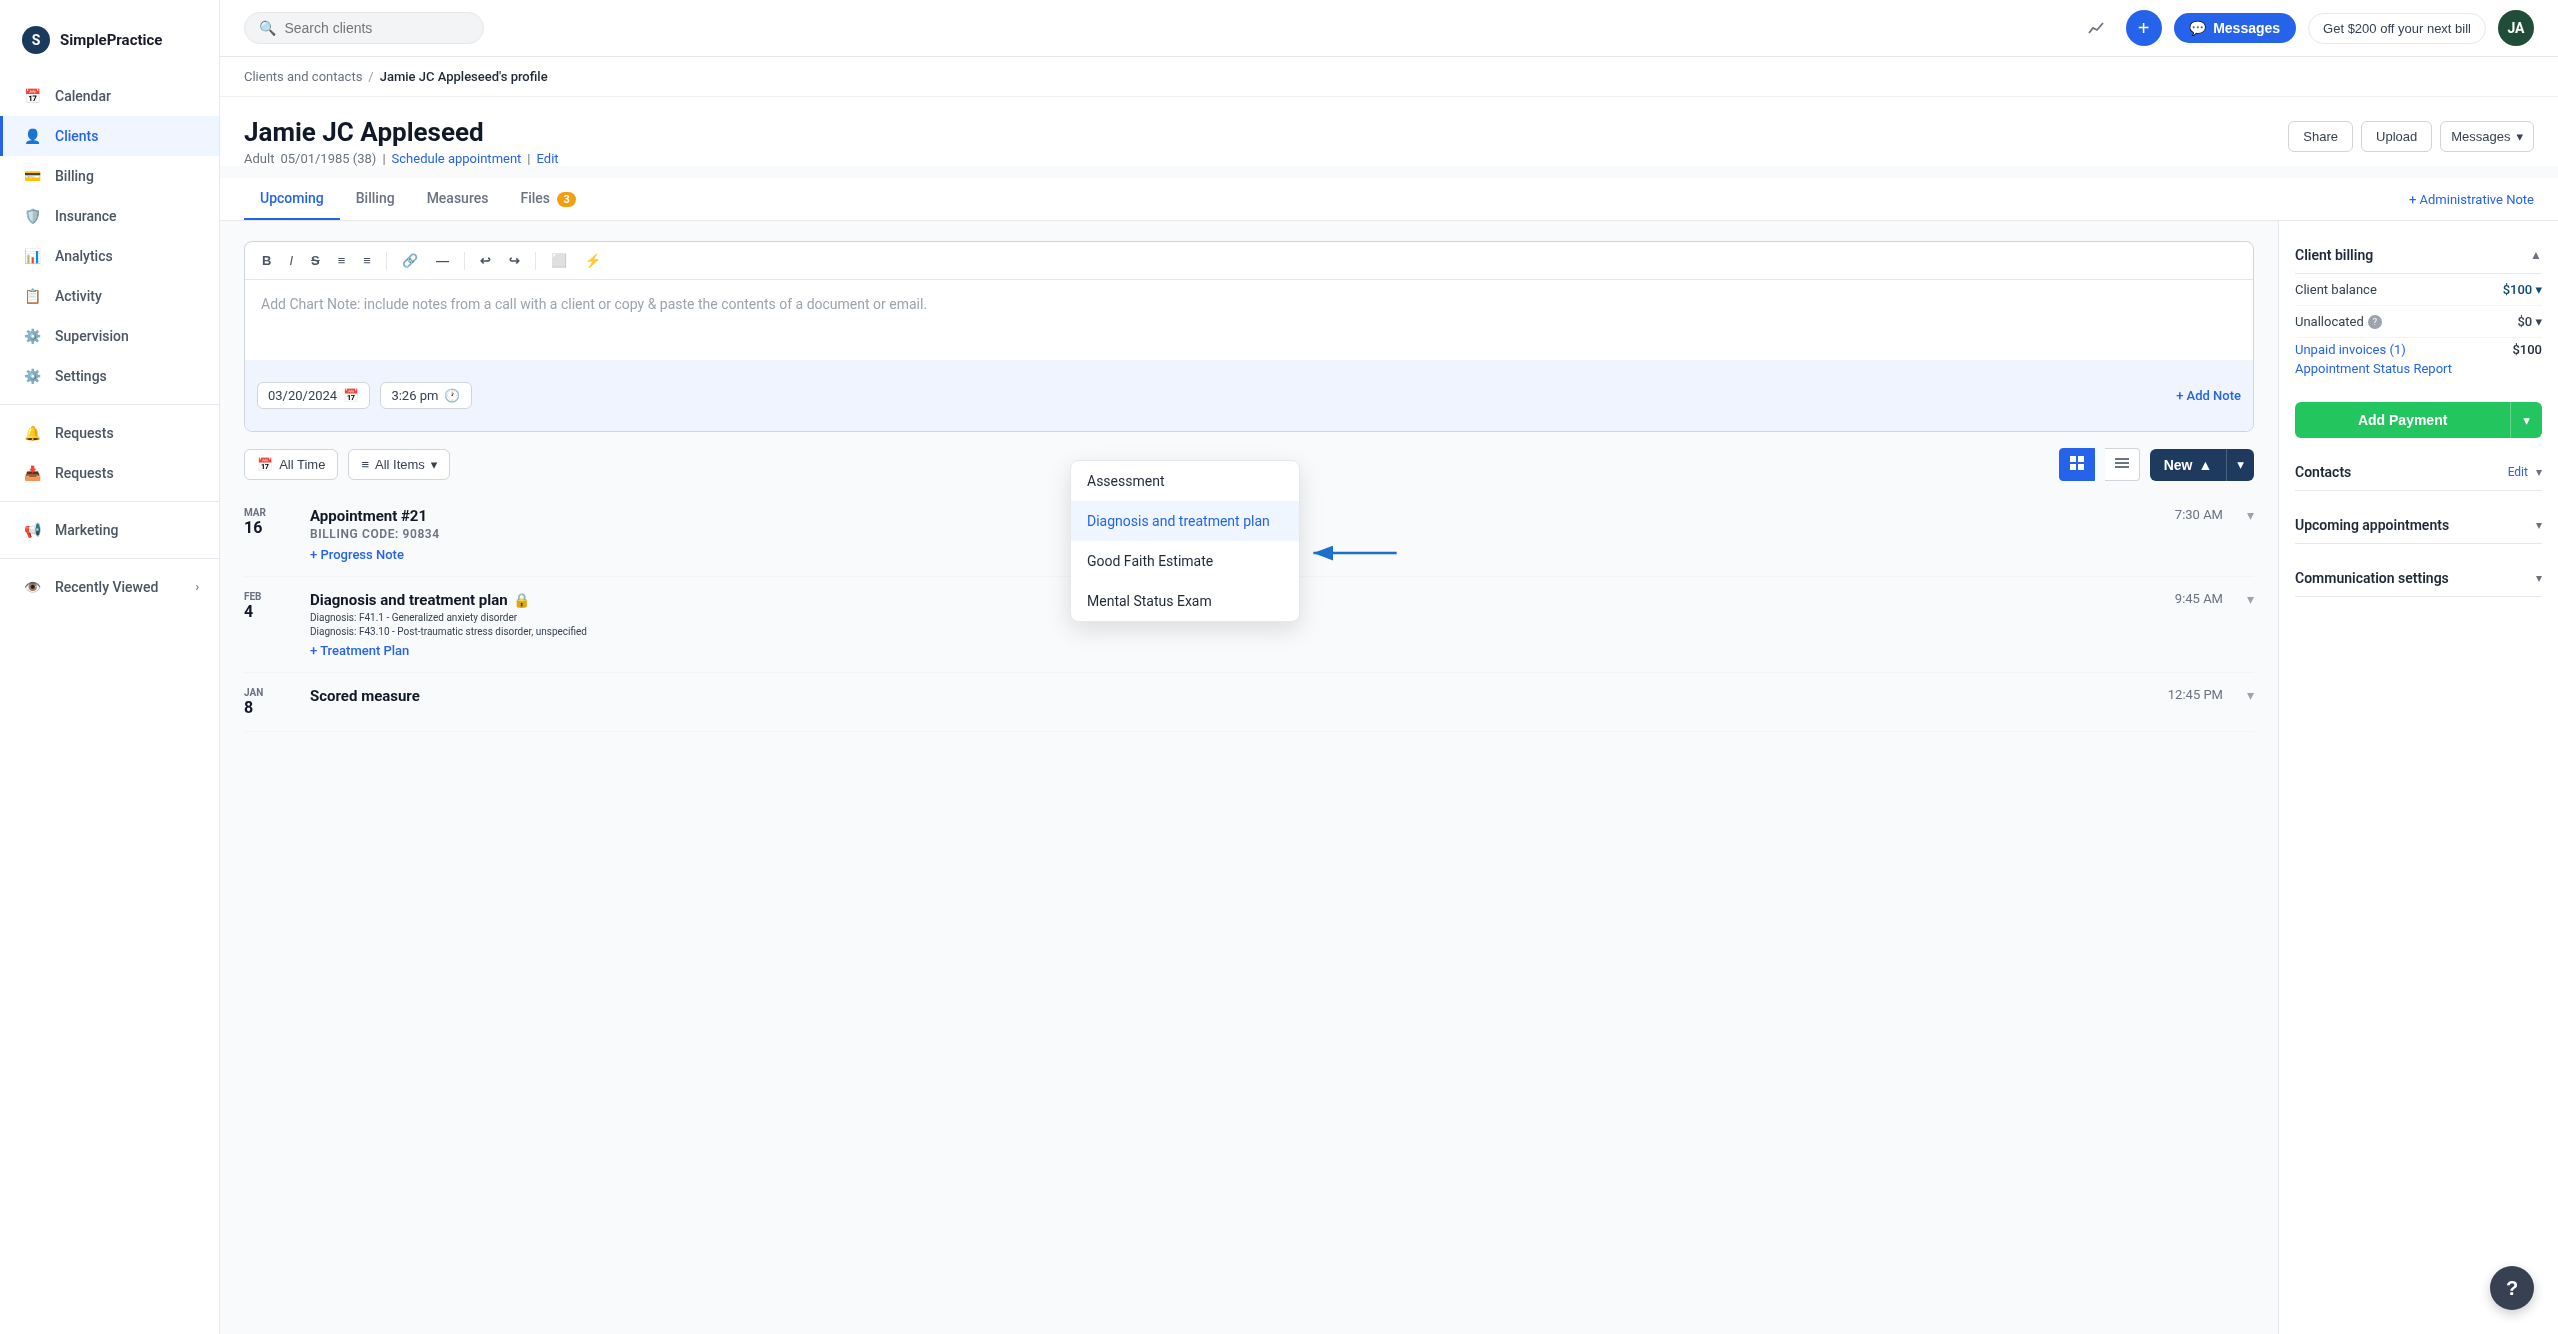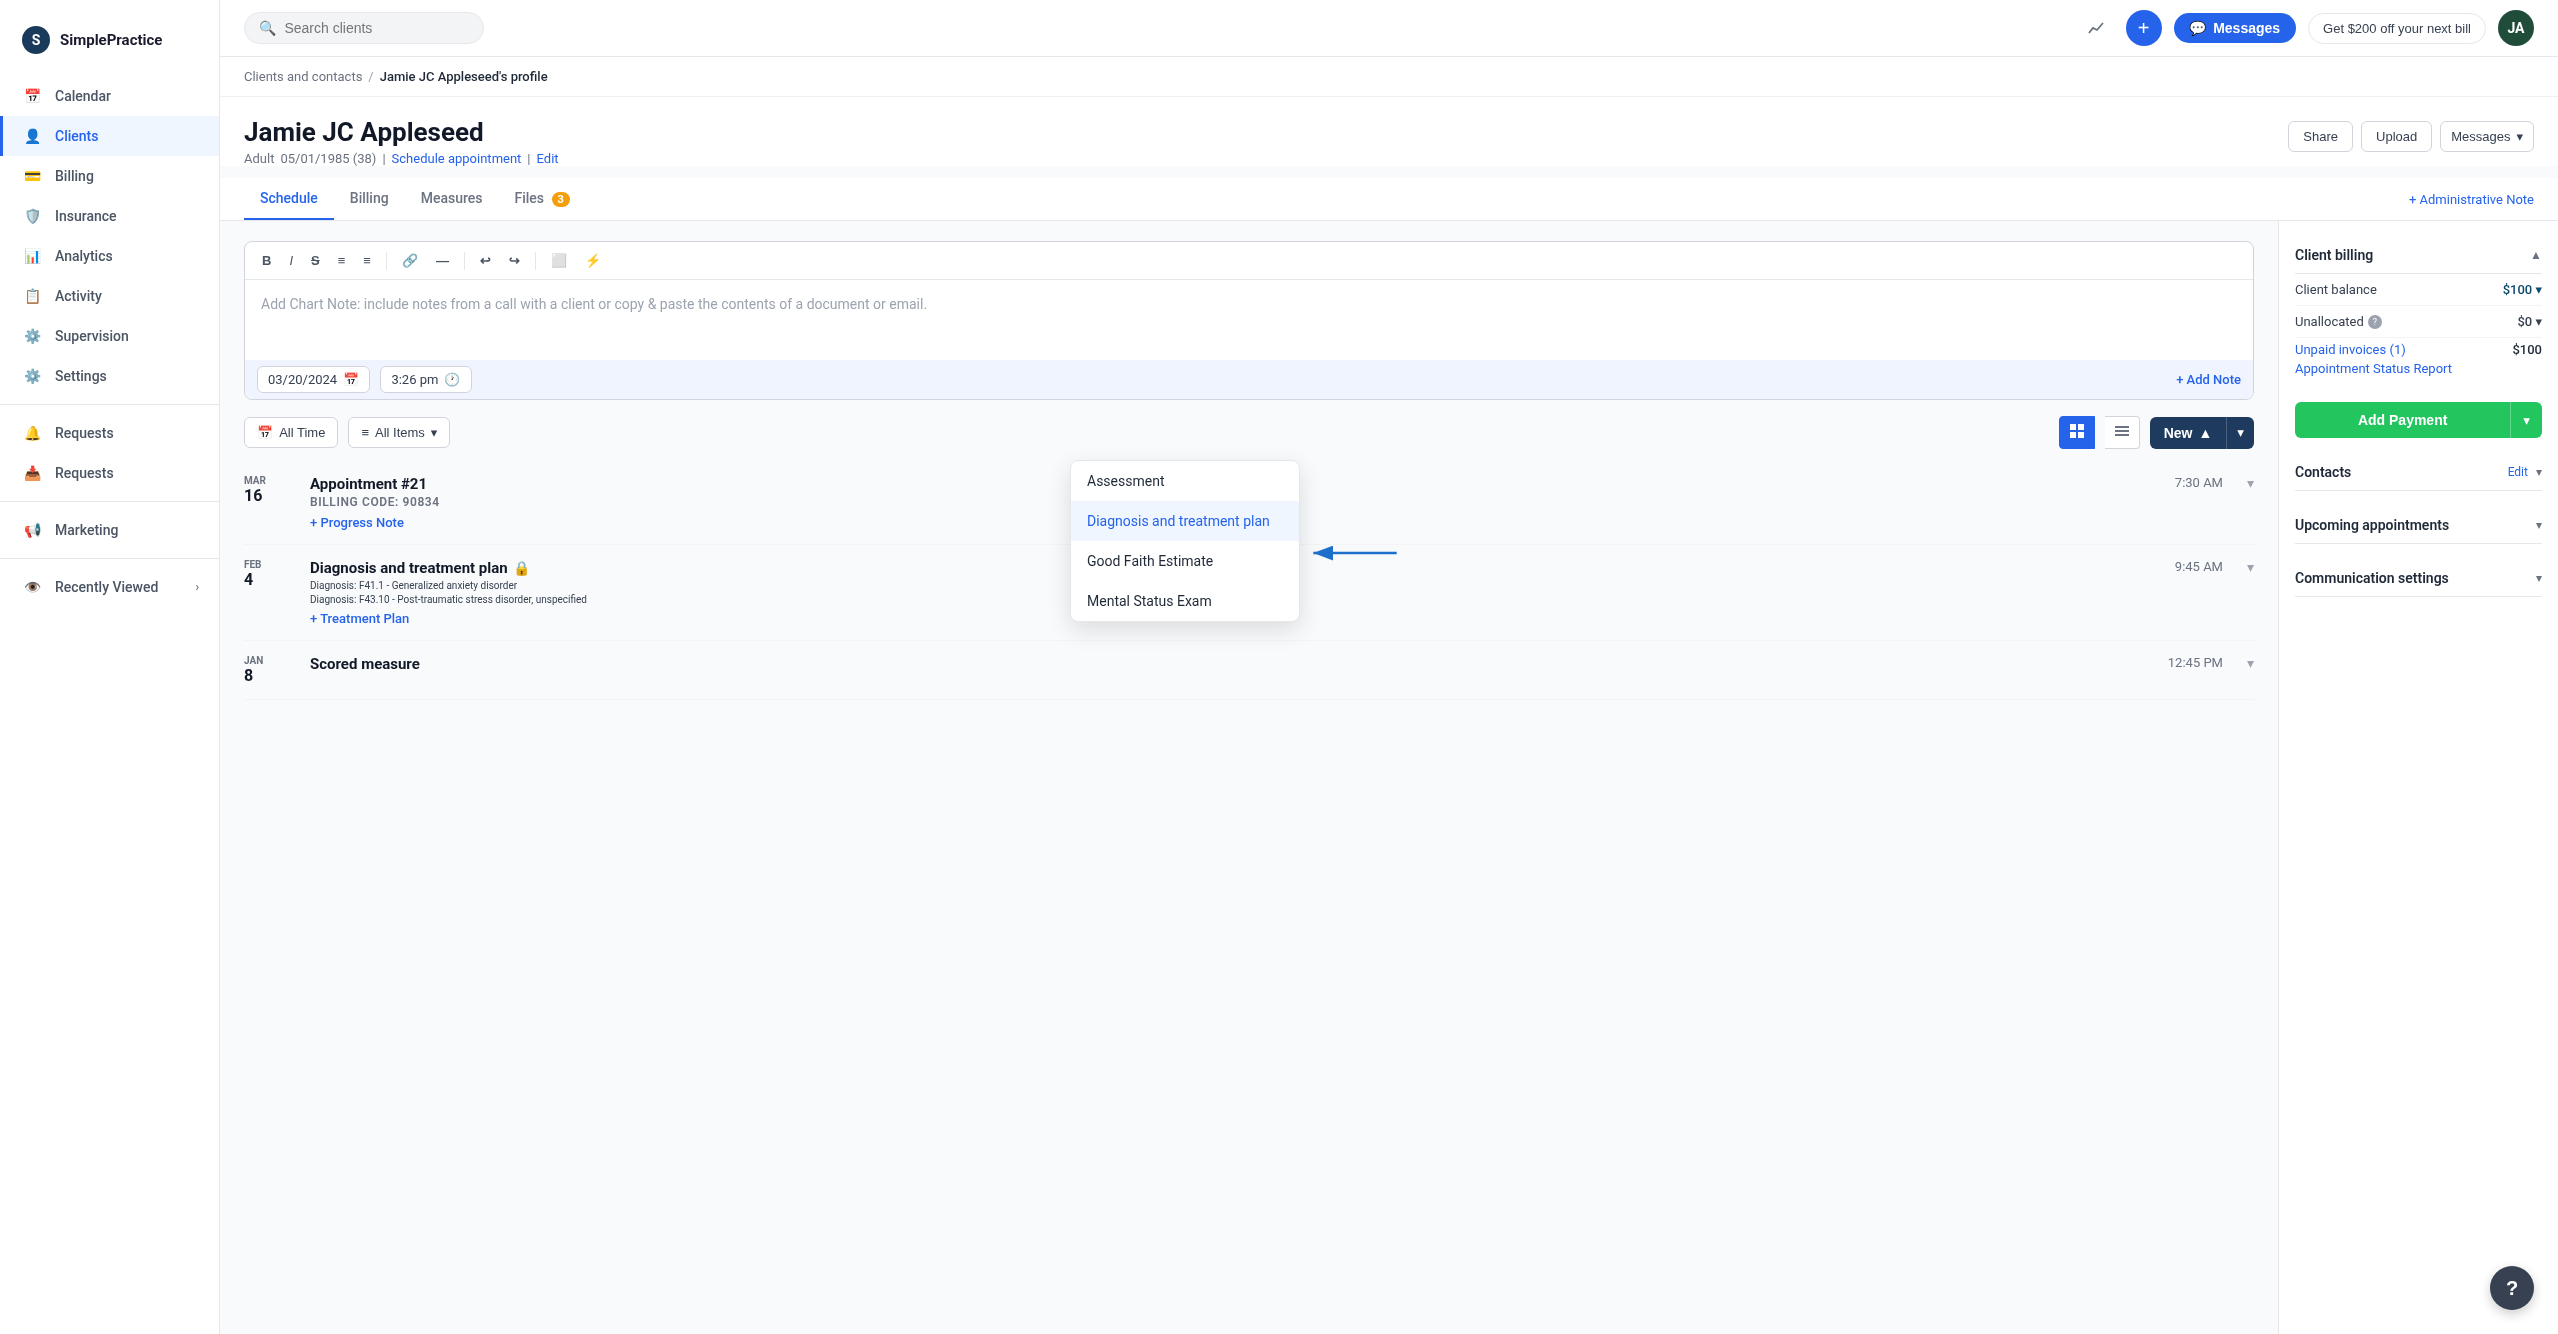--- a/index.html
+++ b/index.html
@@ -56,21 +56,21 @@
     .two-col { display: flex; flex: 1; gap: 0; }
     .main-col { flex: 1; padding: 20px 24px; overflow-y: auto; }
     .right-col { width: 280px; background: #fff; border-left: 1px solid #e5e7eb; padding: 16px; overflow-y: auto; flex-shrink: 0; }
 
     
     .chart-editor { border: 1px solid #d1d5db; border-radius: 8px; background: #fff; overflow: hidden; }
     .chart-editor-toolbar { padding: 8px 12px; border-bottom: 1px solid #e5e7eb; display: flex; align-items: center; gap: 8px; }
     .toolbar-btn { background: none; border: none; cursor: pointer; padding: 3px 5px; color: #4b5563; font-size: 13px; border-radius: 3px; font-weight: 700; }
     .toolbar-sep { width: 1px; height: 18px; background: #e5e7eb; margin: 0 2px; }
     .chart-editor-body { padding: 16px; min-height: 80px; color: #9ca3af; font-size: 14px; }
-    .chart-editor-footer { padding: 6px 12px; background: #f0f4ff; display: flex; align-items: center; gap: 10px; }
+    .chart-editor-footer { padding: 22px 12px; background: #f0f4ff; display: flex; align-items: center; gap: 10px; }
     .date-field { display: flex; align-items: center; gap: 6px; background: #fff; border: 1px solid #d1d5db; border-radius: 6px; padding: 5px 10px; font-size: 13px; color: #374151; cursor: pointer; }
     .time-field { display: flex; align-items: center; gap: 6px; background: #fff; border: 1px solid #d1d5db; border-radius: 6px; padding: 5px 10px; font-size: 13px; color: #374151; cursor: pointer; }
     .add-note-btn { margin-left: auto; color: #2563eb; font-size: 13px; cursor: pointer; font-weight: 500; }
 
     
     .timeline-controls { display: flex; align-items: center; gap: 10px; margin: 16px 0 12px; }
     .filter-btn { display: flex; align-items: center; gap: 6px; border: 1px solid #d1d5db; background: #fff; border-radius: 6px; padding: 7px 12px; font-size: 13px; cursor: pointer; color: #374151; }
     .timeline-spacer { flex: 1; }
     .view-grid-btn { border: 1px solid #2563eb; background: #2563eb; border-radius: 4px 0 0 4px; padding: 7px 10px; cursor: pointer; color: #fff; }
     .view-list-btn { border: 1px solid #d1d5db; background: #fff; border-radius: 0 4px 4px 0; padding: 7px 10px; cursor: pointer; color: #6b7280; border-left: none; }
@@ -230,21 +230,21 @@
       <button class="btn-outline">Share</button>
       <button class="btn-outline">Upload</button>
       <button class="btn-outline-arrow">
         <span>Messages</span>
         <span>▾</span>
       </button>
     </div>
   </div>
 
   <div class="tabs-bar">
-    <div class="tab active">Schedule</div>
+    <div class="tab active">Upcoming</div>
     <div class="tab">Billing</div>
     <div class="tab">Measures</div>
     <div class="tab">
       <span>Files</span>
       <span class="tab-badge">3</span>
     </div>
     <div class="admin-note-btn">+ Administrative Note</div>
   </div>
 
   <div class="two-col">

